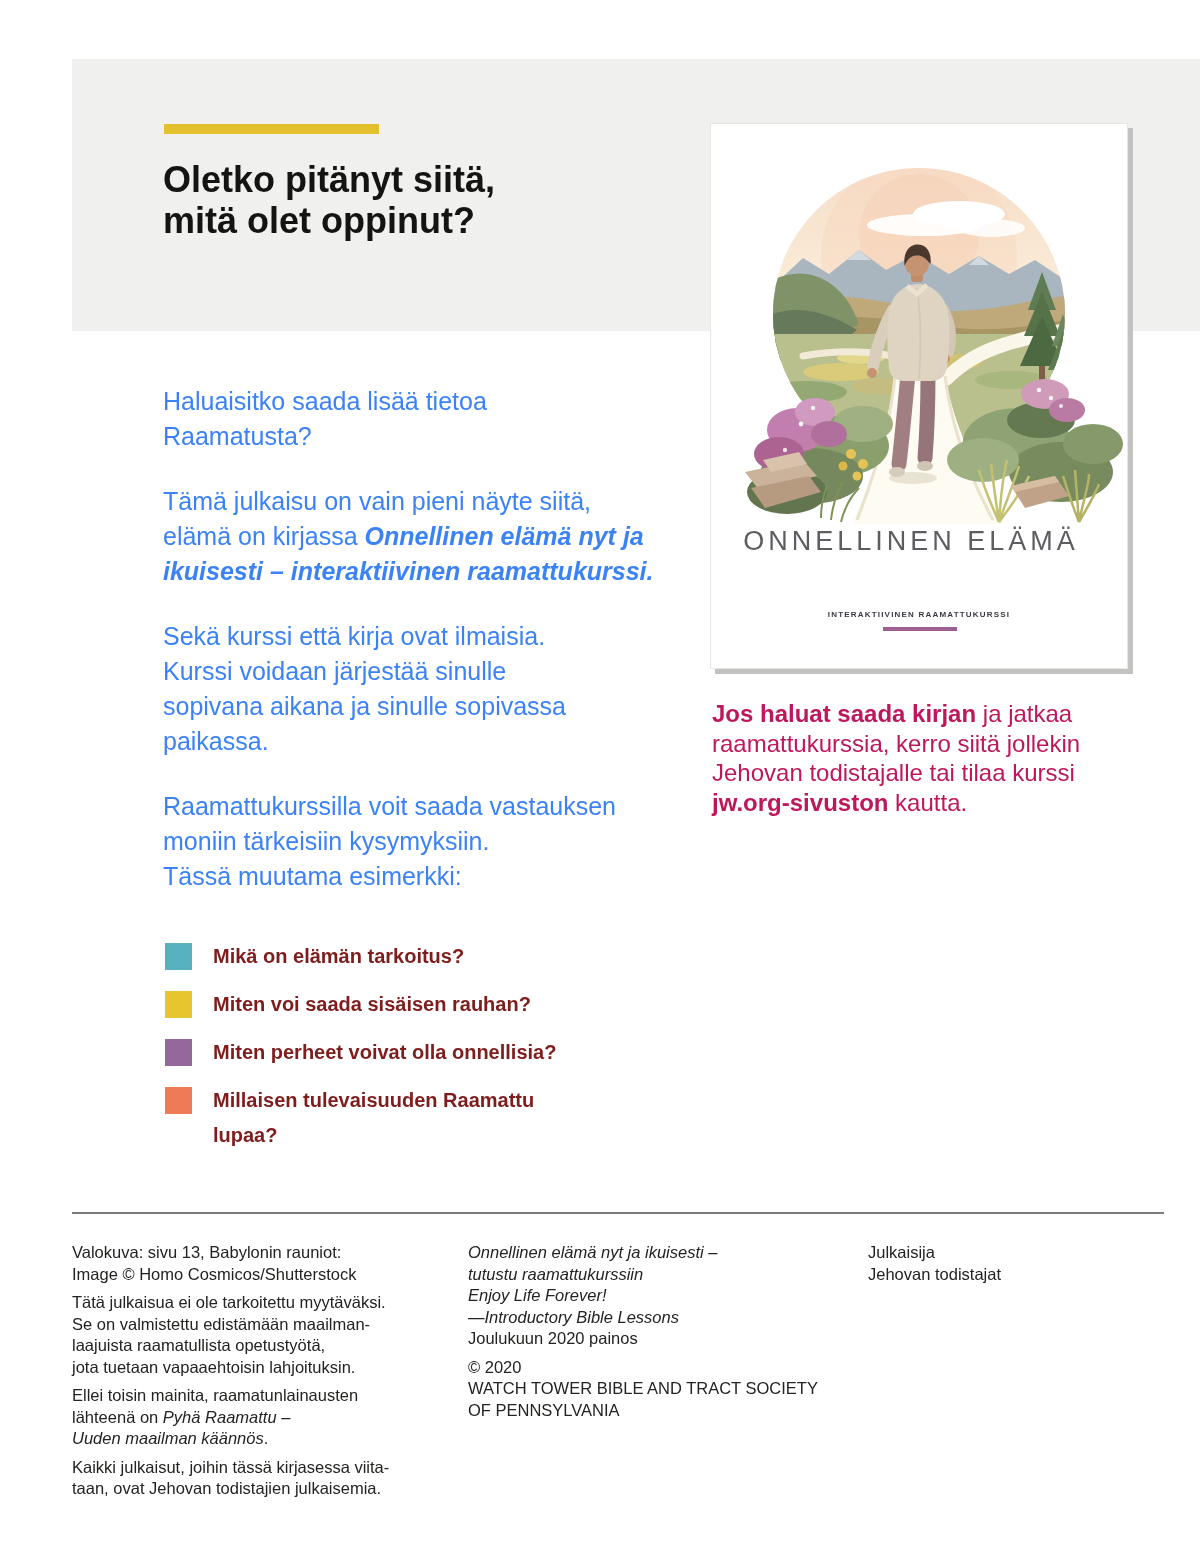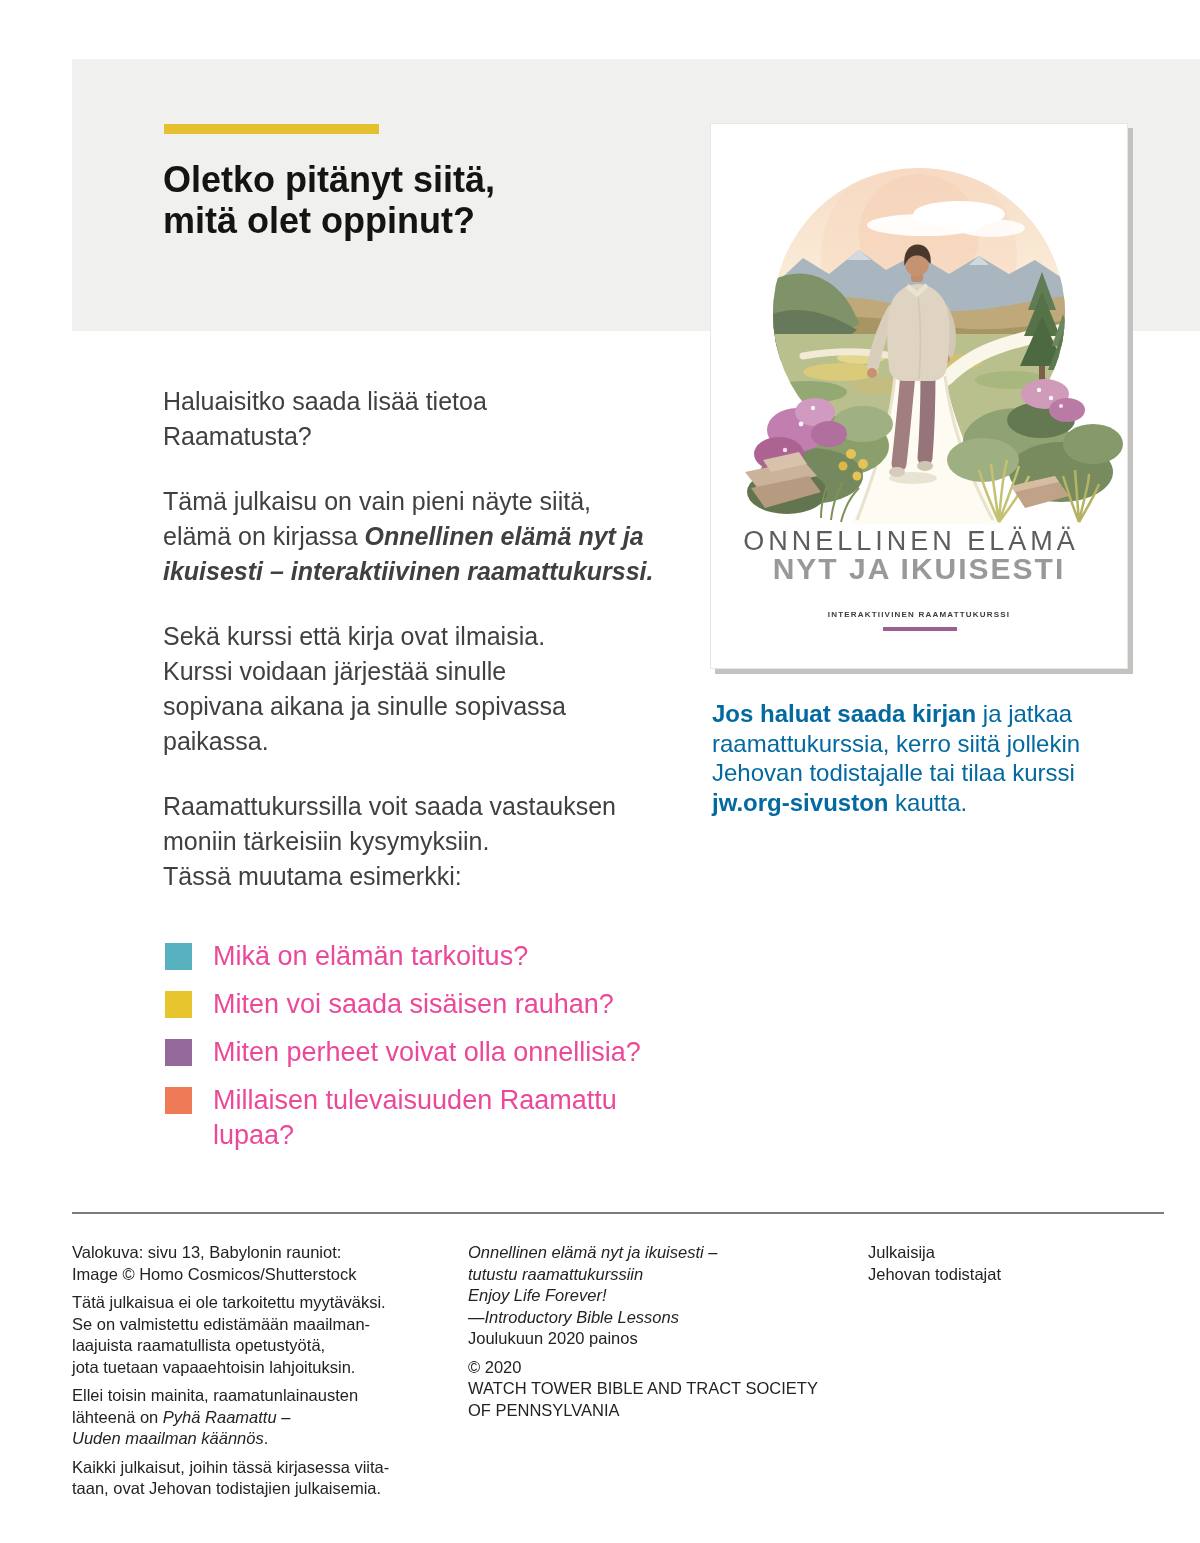--- a/index.html
+++ b/index.html
@@ -9,39 +9,39 @@
     font-family:"Liberation Sans", sans-serif;
     color:#1a1a18; overflow:hidden;
   }
   .pre { white-space:pre; }
 
   .band { position:absolute; left:72px; top:59px; width:1128px; height:272px; background:#f0f0ee; }
   .accent-bar { position:absolute; left:164px; top:124px; width:215px; height:10px; }
   .heading { position:absolute; left:163px; top:159px; font-size:36px; font-weight:700; line-height:41px; color:#141412; }
 
   .main-col { position:absolute; left:163px; top:384px; width:600px; }
-  .main-col p { font-size:25px; line-height:35px; margin-bottom:30px; color:#404040; }
+  .main-col p { font-size:25px; line-height:35px; margin-bottom:30px; color:#3b82f6; }
 
   .bullets { position:absolute; left:165px; top:939px; width:600px; }
   .bullet-row { display:flex; align-items:flex-start; margin-bottom:13px; }
   .bullet-square { width:27px; height:27px; flex:0 0 27px; margin-top:4px; }
-  .bullet-label { margin-left:21px; font-size:27px; font-weight:400; line-height:35px; color:#ec4899; }
+  .bullet-label { margin-left:21px; font-size:20px; font-weight:700; line-height:35px; color:#7f1d1d; }
 
   .cover { position:absolute; left:710px; top:123px; width:418px; height:546px; background:#ffffff;
            border:1px solid #e9e7e2; box-shadow:5px 5px 0 #c2c2c0; }
   .cover-illo { position:absolute; left:0; top:0; width:418px; height:400px; }
   .cover-title1 { position:absolute; left:0; right:16px; top:402px; text-align:center;
                   font-size:27px; font-weight:400; letter-spacing:4px; color:#5c5c61; }
   .cover-title2 { position:absolute; left:0; right:0; top:428px; text-align:center;
                   font-size:30px; font-weight:700; letter-spacing:2px; color:#99989a; }
   .cover-sub { position:absolute; left:0; right:0; top:486px; text-align:center;
                font-size:8px; font-weight:700; letter-spacing:1.2px; color:#3a3a42; }
   .cover-accent { position:absolute; left:172px; top:503px; width:74px; height:4px; }
 
-  .cta { position:absolute; left:712px; top:699px; width:470px; font-size:24px; line-height:29.5px; color:#0369a1; }
+  .cta { position:absolute; left:712px; top:699px; width:470px; font-size:24px; line-height:29.5px; color:#be185d; }
 
   .divider { position:absolute; left:72px; top:1212px; width:1092px; height:2px; background:#7c7c7a; }
 
   .footer-col { position:absolute; top:1242px; font-size:16.5px; line-height:21.5px; color:#232321; }
   .footer-col p { margin-bottom:7px; }
   .fc1 { left:72px;  width:396px; }
   .fc2 { left:468px; width:400px; }
   .fc3 { left:868px; width:300px; }
 </style>
 </head>
@@ -186,21 +186,20 @@
       <circle cx="328" cy="266" r="2.2" fill="#ffffff" opacity="0.9"></circle>
       <circle cx="340" cy="274" r="2.2" fill="#ffffff" opacity="0.9"></circle>
       <circle cx="350" cy="282" r="2" fill="#ffffff" opacity="0.8"></circle>
       <path d="M288 398 C278 376 272 360 268 346 M288 398 C284 372 282 356 280 340 M288 398 C290 368 292 352 296 336 M288 398 C298 370 304 356 308 342 M288 398 C306 374 314 362 318 352" fill="none" stroke="#c3c172" stroke-width="2.5"></path>
       <path d="M368 398 C360 378 356 364 352 352 M368 398 C366 374 365 358 364 346 M368 398 C374 370 378 360 378 350 M368 398 C382 374 386 366 388 360" fill="none" stroke="#b5b364" stroke-width="2.5"></path>
       <path d="M300 362 L344 352 L358 372 L314 384 Z" fill="#bfa287"></path>
       <path d="M300 362 L344 352 L348 358 L304 368 Z" fill="#d5bda1"></path>
     </g>
   </svg>
   <div class="cover-title1">ONNELLINEN ELÄMÄ</div>
-  <div class="cover-title2">NYT JA IKUISESTI</div>
   <div class="cover-sub">INTERAKTIIVINEN RAAMATTUKURSSI</div>
   <div class="cover-accent" style="background: rgb(156, 95, 146);"></div>
 </div>
 
 <p class="cta pre"><span style="font-weight: 700;">Jos haluat saada kirjan</span><span> ja jatkaa
 raamattukurssia, kerro siitä jollekin
 Jehovan todistajalle tai tilaa kurssi
 </span><span style="font-weight: 700;">jw.org-sivuston</span><span> kautta.</span></p>
 
 <div class="divider"></div>

